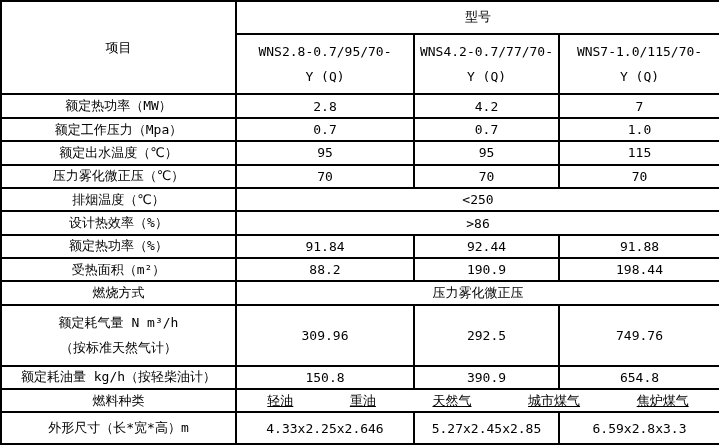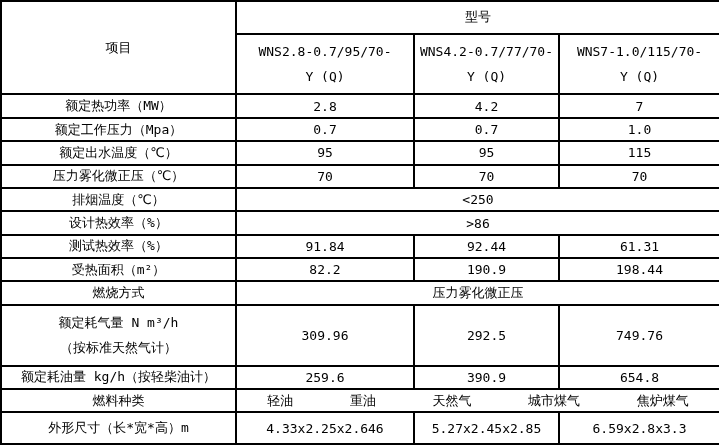--- a/index.html
+++ b/index.html
@@ -40,20 +40,21 @@
   tr.r-models { height: 52px; margin-left: 48px; }
   tr.r-std { height: 18px; }
   tr.r-tall { height: 52px; border-radius: 22px; }
   tr.r-last { height: 27px; }
   .two-line { line-height: 25px; white-space: nowrap; }
   .fuel-row-flex {
     display: flex;
     justify-content: space-around;
     align-items: center;
     width: 100%;
+    text-decoration: underline;
   }
 </style>
 </head>
 <body>
 
 <div class="spec-table-wrap">
   <table class="spec-table">
     <colgroup>
       <col class="c1">
         <col class="c2">
@@ -119,29 +120,29 @@
         <td>排烟温度（℃）</td>
         <td colspan="3">&lt;250</td>
       </tr>
 
       <tr class="r-std">
         <td>设计热效率（%）</td>
         <td colspan="3">&gt;86</td>
       </tr>
 
       <tr class="r-std">
-        <td>测试热效率（%）</td>
+        <td>额定热功率（%）</td>
         <td>91.84</td>
         <td>92.44</td>
-        <td>61.31</td>
+        <td>91.88</td>
       </tr>
 
       <tr class="r-std">
         <td>受热面积（m²）</td>
-        <td>82.2</td>
+        <td>88.2</td>
         <td>190.9</td>
         <td>198.44</td>
       </tr>
 
       <tr class="r-std">
         <td>燃烧方式</td>
         <td colspan="3">压力雾化微正压</td>
       </tr>
 
       <tr class="r-tall">
@@ -151,21 +152,21 @@
             <span>（按标准天然气计）</span>
           </div>
         </td>
         <td>309.96</td>
         <td>292.5</td>
         <td>749.76</td>
       </tr>
 
       <tr class="r-std">
         <td>额定耗油量 kg/h（按轻柴油计）</td>
-        <td>259.6</td>
+        <td>150.8</td>
         <td>390.9</td>
         <td>654.8</td>
       </tr>
 
       <tr class="r-std">
         <td>燃料种类</td>
         <td colspan="3">
           <div class="fuel-row-flex">
             <span>轻油</span>
             <span>重油</span>

